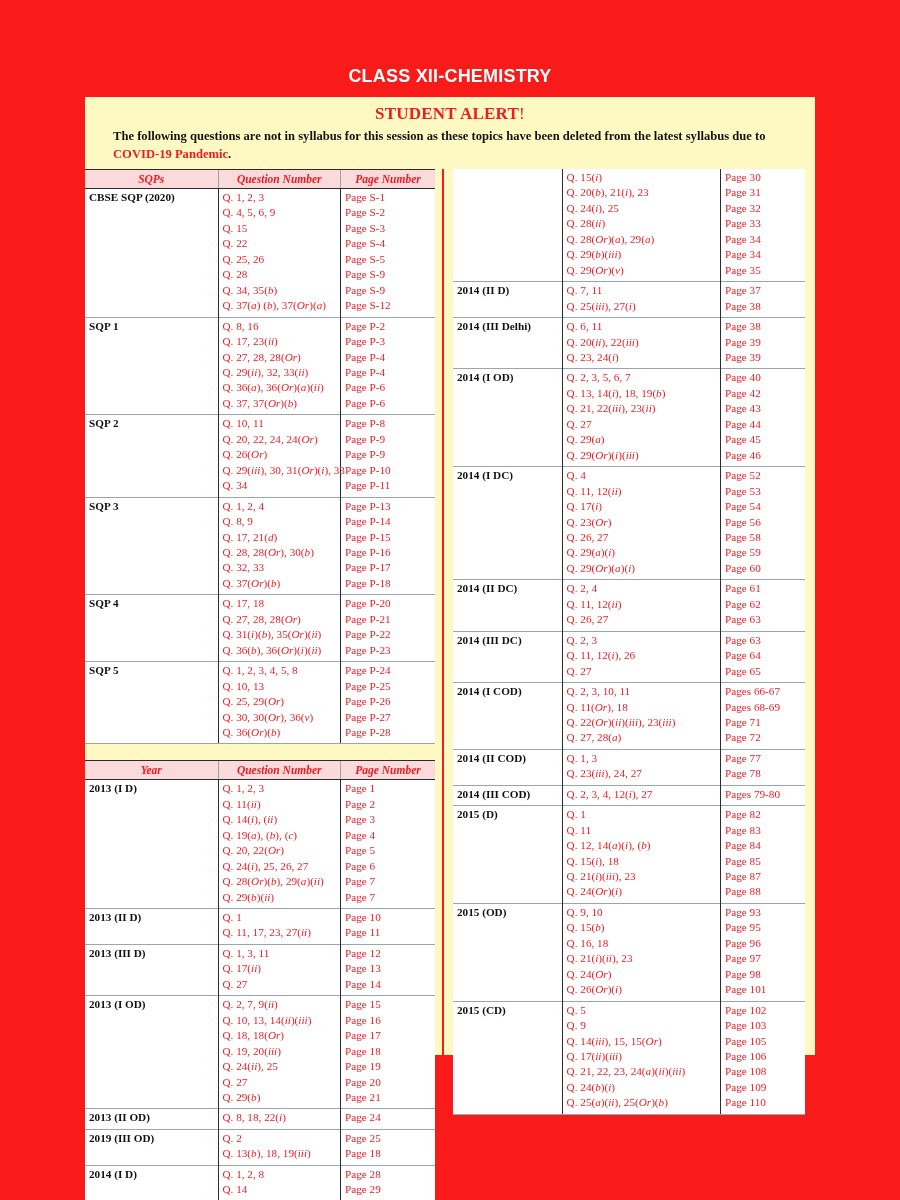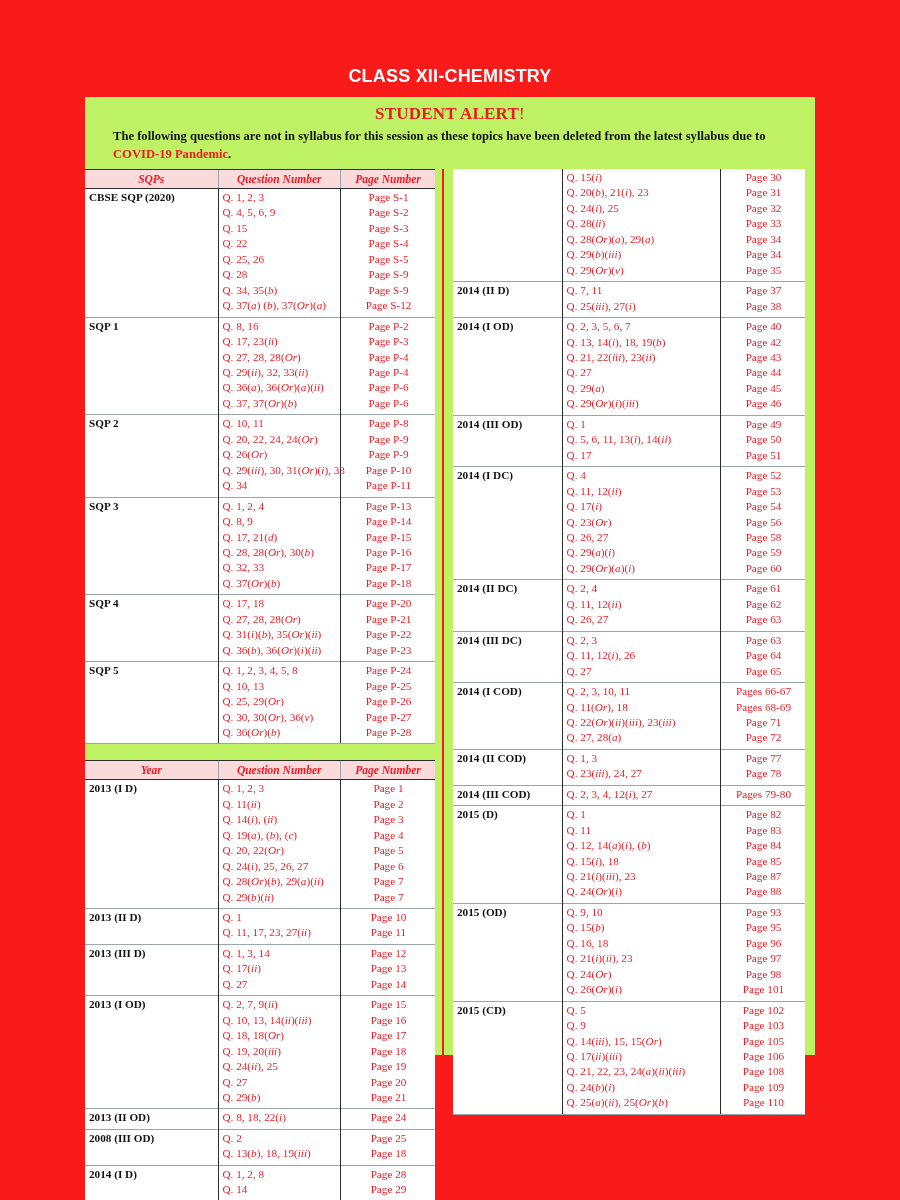--- a/index.html
+++ b/index.html
@@ -28,21 +28,21 @@
     font-weight: bold;
     font-size: 18px;
     letter-spacing: 0.2px;
   }
 
   
   #panel {
     position: absolute;
     left: 85px; top: 97px;
     width: 730px; height: 958px;
-    background: #bef264;
+    background: #fef9c3;
   }
 
   
   #alert-title {
     text-align: center;
     color: #ED1C24;
     font-family: "Liberation Serif", serif;
     font-weight: bold;
     font-size: 17px;
     padding-top: 7px;
@@ -127,21 +127,21 @@
   }
   td.c-q {
     color: #ED1C24;
     border-left: 1.5px solid #2b2b2b;
     overflow: visible;
     white-space: nowrap;
   }
   td.c-p {
     color: #ED1C24;
     border-left: 1.5px solid #2b2b2b;
-    text-align: center;
+    text-align: left;
   }
 
   td.c-q .ln, td.c-p .ln { display: block; }
   i { font-style: italic; }
 
   
   .w-label { width: 38%; }
   .w-q     { width: 35%; }
   .w-p     { width: 27%; }
 
@@ -343,21 +343,21 @@
                   <span class="ln">Q. 11, 17, 23, 27(<i>ii</i>)</span>
                 </td>
                 <td class="c-p">
                   <span class="ln">Page 10</span>
                   <span class="ln">Page 11</span>
                 </td>
               </tr>
               <tr>
                 <td class="c-label">2013 (III D)</td>
                 <td class="c-q">
-                  <span class="ln">Q. 1, 3, 14</span>
+                  <span class="ln">Q. 1, 3, 11</span>
                   <span class="ln">Q. 17(<i>ii</i>)</span>
                   <span class="ln">Q. 27</span>
                 </td>
                 <td class="c-p">
                   <span class="ln">Page 12</span>
                   <span class="ln">Page 13</span>
                   <span class="ln">Page 14</span>
                 </td>
               </tr>
               <tr>
@@ -384,21 +384,21 @@
               <tr>
                 <td class="c-label">2013 (II OD)</td>
                 <td class="c-q">
                   <span class="ln">Q. 8, 18, 22(<i>i</i>)</span>
                 </td>
                 <td class="c-p">
                   <span class="ln">Page 24</span>
                 </td>
               </tr>
               <tr>
-                <td class="c-label">2008 (III OD)</td>
+                <td class="c-label">2019 (III OD)</td>
                 <td class="c-q">
                   <span class="ln">Q. 2</span>
                   <span class="ln">Q. 13(<i>b</i>), 18, 19(<i>iii</i>)</span>
                 </td>
                 <td class="c-p">
                   <span class="ln">Page 25</span>
                   <span class="ln">Page 18</span>
                 </td>
               </tr>
               <tr>
@@ -451,49 +451,49 @@
                 <td class="c-q">
                   <span class="ln">Q. 7, 11</span>
                   <span class="ln">Q. 25(<i>iii</i>), 27(<i>i</i>)</span>
                 </td>
                 <td class="c-p">
                   <span class="ln">Page 37</span>
                   <span class="ln">Page 38</span>
                 </td>
               </tr>
               <tr>
+                <td class="c-label">2014 (III Delhi)</td>
+                <td class="c-q">
+                  <span class="ln">Q. 6, 11</span>
+                  <span class="ln">Q. 20(<i>ii</i>), 22(<i>iii</i>)</span>
+                  <span class="ln">Q. 23, 24(<i>i</i>)</span>
+                </td>
+                <td class="c-p">
+                  <span class="ln">Page 38</span>
+                  <span class="ln">Page 39</span>
+                  <span class="ln">Page 39</span>
+                </td>
+              </tr>
+              <tr>
                 <td class="c-label">2014 (I OD)</td>
                 <td class="c-q">
                   <span class="ln">Q. 2, 3, 5, 6, 7</span>
                   <span class="ln">Q. 13, 14(<i>i</i>), 18, 19(<i>b</i>)</span>
                   <span class="ln">Q. 21, 22(<i>iii</i>), 23(<i>ii</i>)</span>
                   <span class="ln">Q. 27</span>
                   <span class="ln">Q. 29(<i>a</i>)</span>
                   <span class="ln">Q. 29(<i>Or</i>)(<i>i</i>)(<i>iii</i>)</span>
                 </td>
                 <td class="c-p">
                   <span class="ln">Page 40</span>
                   <span class="ln">Page 42</span>
                   <span class="ln">Page 43</span>
                   <span class="ln">Page 44</span>
                   <span class="ln">Page 45</span>
                   <span class="ln">Page 46</span>
-                </td>
-              </tr>
-              <tr>
-                <td class="c-label">2014 (III OD)</td>
-                <td class="c-q">
-                  <span class="ln">Q. 1</span>
-                  <span class="ln">Q. 5, 6, 11, 13(<i>i</i>), 14(<i>ii</i>)</span>
-                  <span class="ln">Q. 17</span>
-                </td>
-                <td class="c-p">
-                  <span class="ln">Page 49</span>
-                  <span class="ln">Page 50</span>
-                  <span class="ln">Page 51</span>
                 </td>
               </tr>
               <tr>
                 <td class="c-label">2014 (I DC)</td>
                 <td class="c-q">
                   <span class="ln">Q. 4</span>
                   <span class="ln">Q. 11, 12(<i>ii</i>)</span>
                   <span class="ln">Q. 17(<i>i</i>)</span>
                   <span class="ln">Q. 23(<i>Or</i>)</span>
                   <span class="ln">Q. 26, 27</span>

